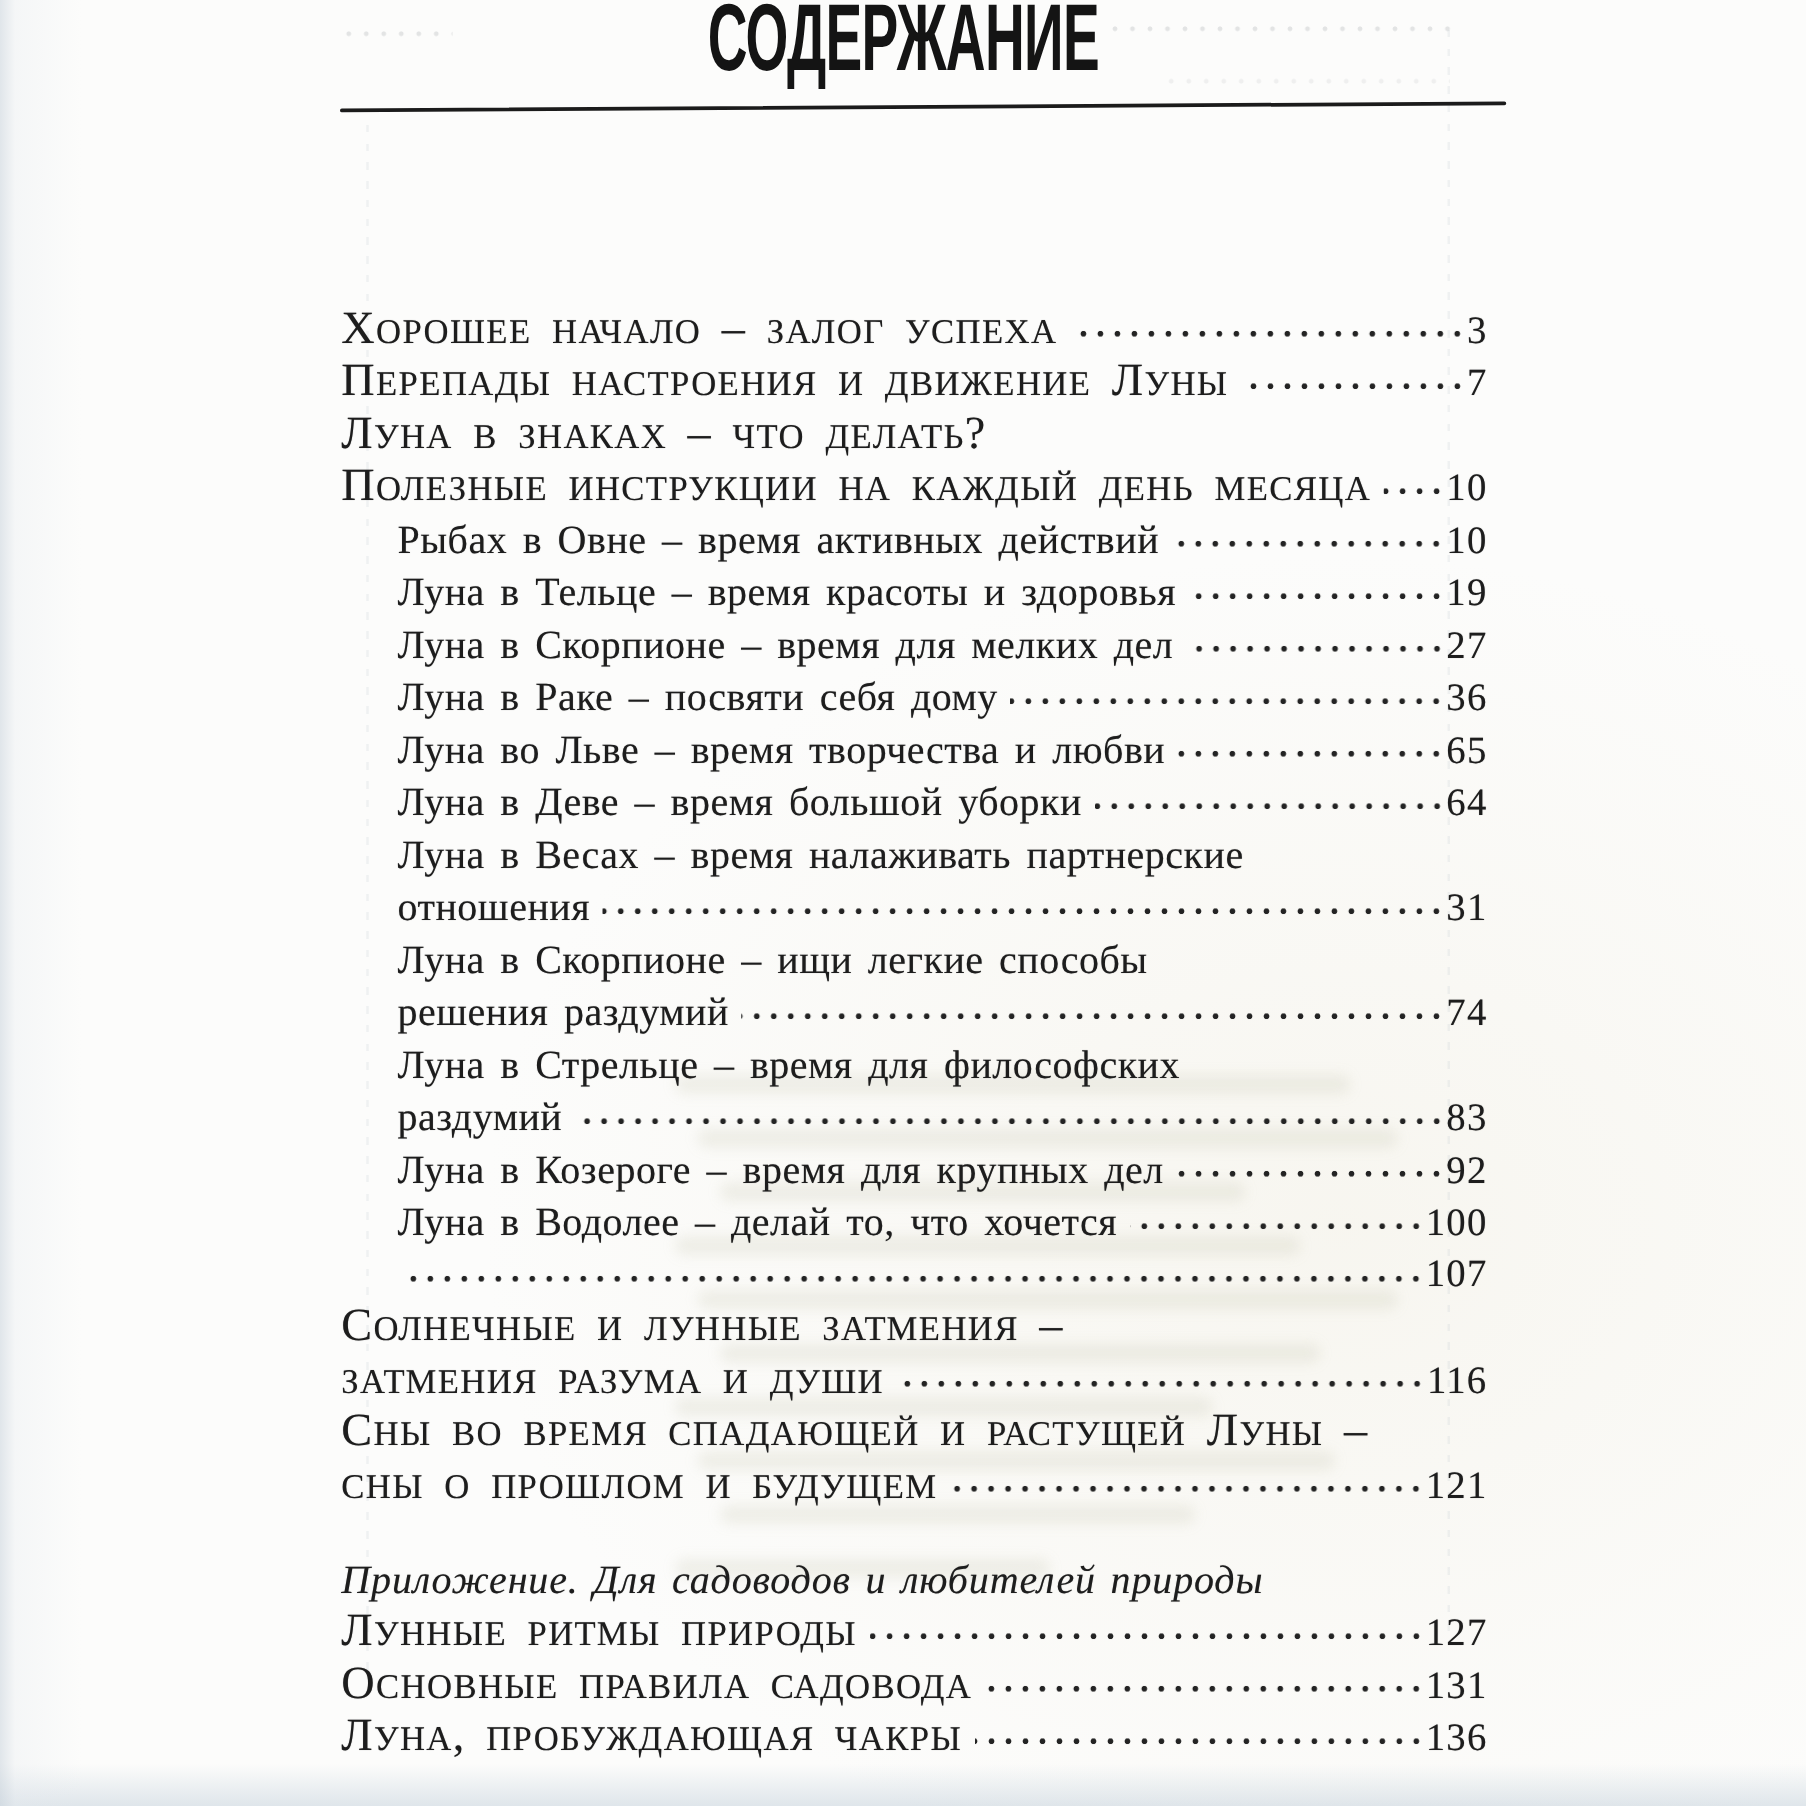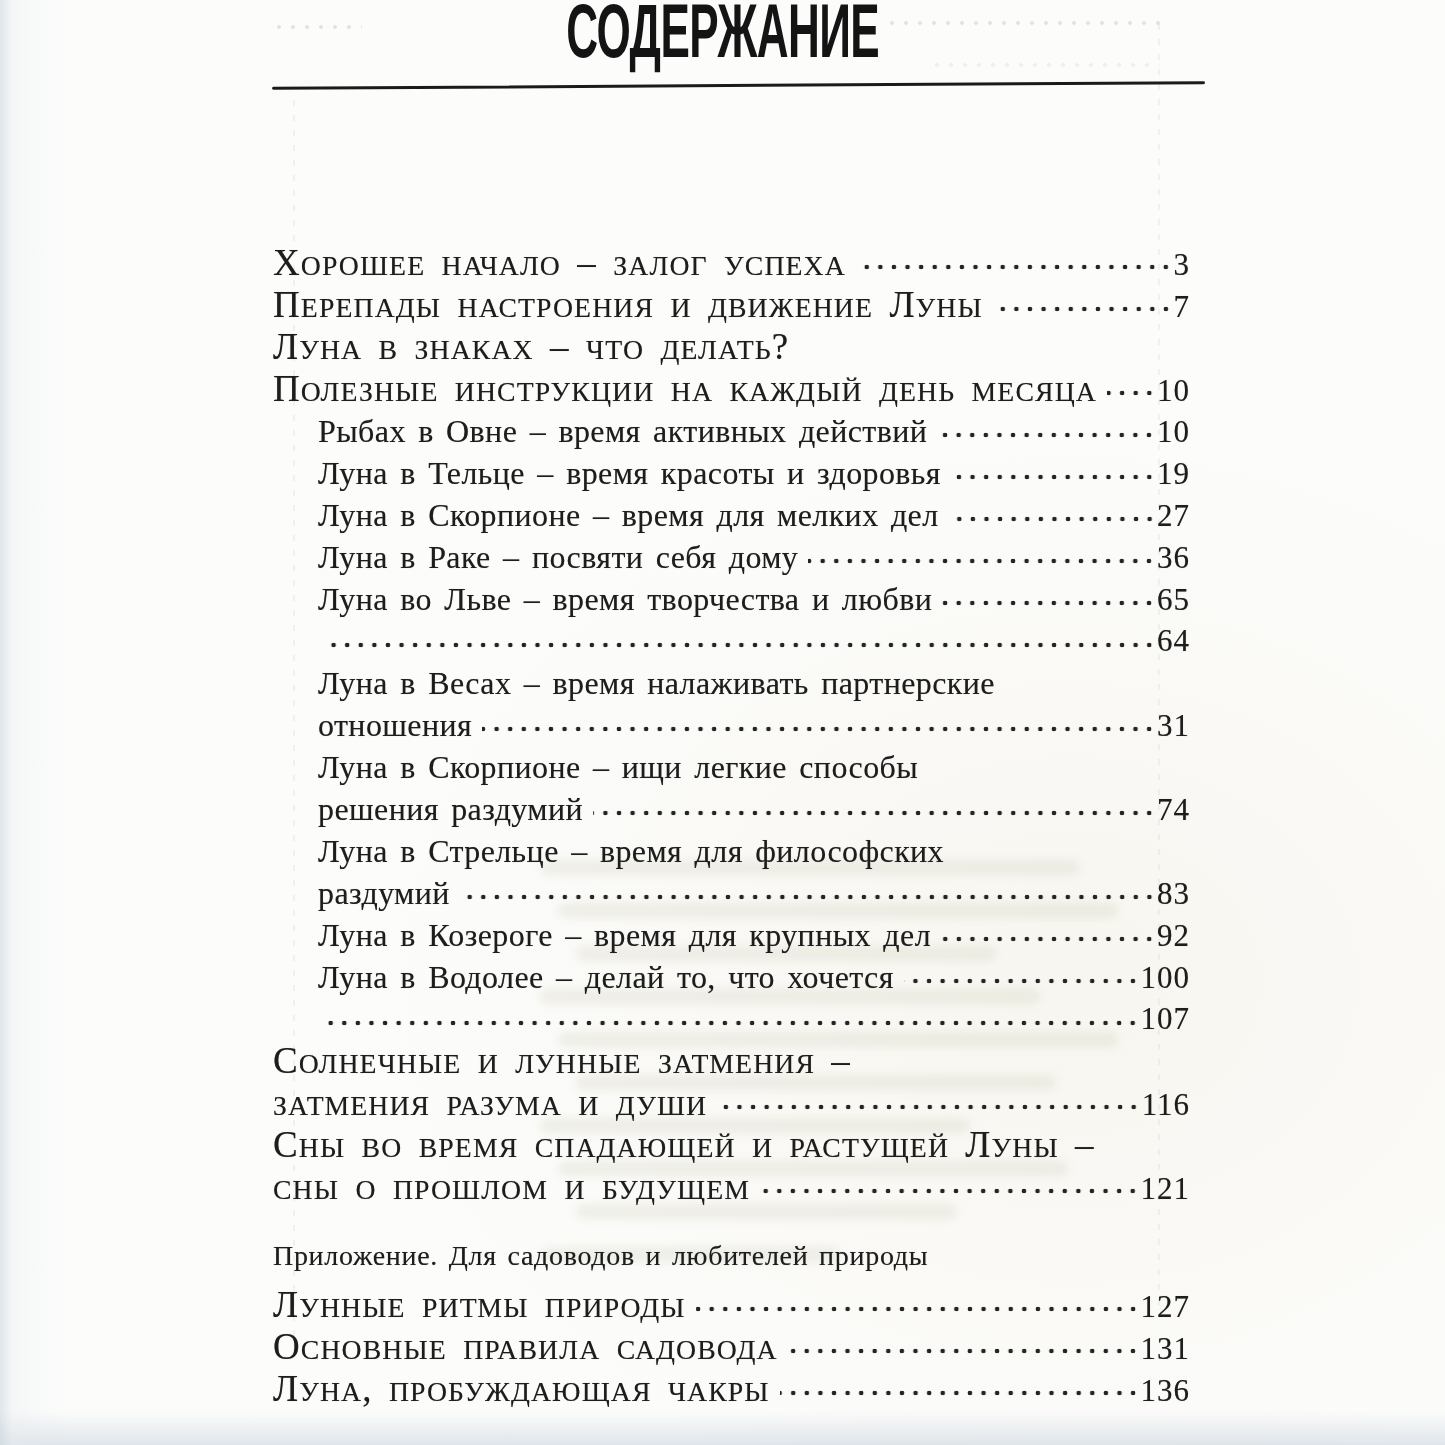--- a/index.html
+++ b/index.html
@@ -75,21 +75,21 @@
     display: flex; align-items: baseline;
     height: 42px; line-height: 56px;
     white-space: nowrap;
   }
   .row.sub { padding-left: 45px; }
   .row.gap { margin-top: 34px; }
 
   .caps   { font-size: 37px; letter-spacing: 1.1px; word-spacing: 6px; }
   .caps .sc { font-size: 0.75em; }
   .normal { font-size: 32px; letter-spacing: 0.4px; word-spacing: 4px; }
-  .it     { font-size: 28px; letter-spacing: 0.7px; word-spacing: 3px; align-items: center; }
+  .it     { font-size: 32px; font-style: italic; letter-spacing: 0.7px; word-spacing: 3px; }
 
   .txt { flex: 0 0 auto; text-shadow: 0 0 0.7px rgba(20,20,20,0.45); }
   .page-num {
     flex: 0 0 auto;
     font-size: 31px; font-style: normal;
     letter-spacing: 1px;
     text-shadow: 0 0 0.7px rgba(20,20,20,0.45);
   }
   .leader {
     flex: 1 1 auto;
@@ -169,20 +169,21 @@
       <span class="txt">Луна в Раке – посвяти себя дому</span>
       <span class="leader"></span>
       <span class="page-num">36</span>
     </div>
     <div class="row normal sub">
       <span class="txt">Луна во Льве – время творчества и любви</span>
       <span class="leader"></span>
       <span class="page-num">65</span>
     </div>
     <div class="row normal sub">
+      <span class="txt">Луна в Деве – время большой уборки</span>
       <span class="leader"></span>
       <span class="page-num">64</span>
     </div>
     <div class="row normal sub">
       <span class="txt">Луна в Весах – время налаживать партнерские</span>
     </div>
     <div class="row normal sub">
       <span class="txt">отношения</span>
       <span class="leader"></span>
       <span class="page-num">31</span>

